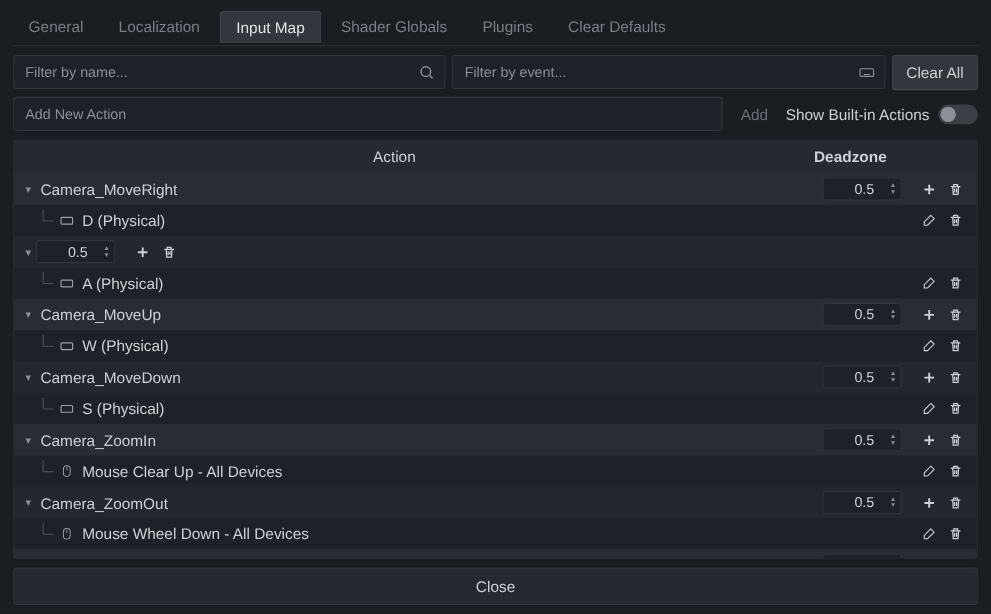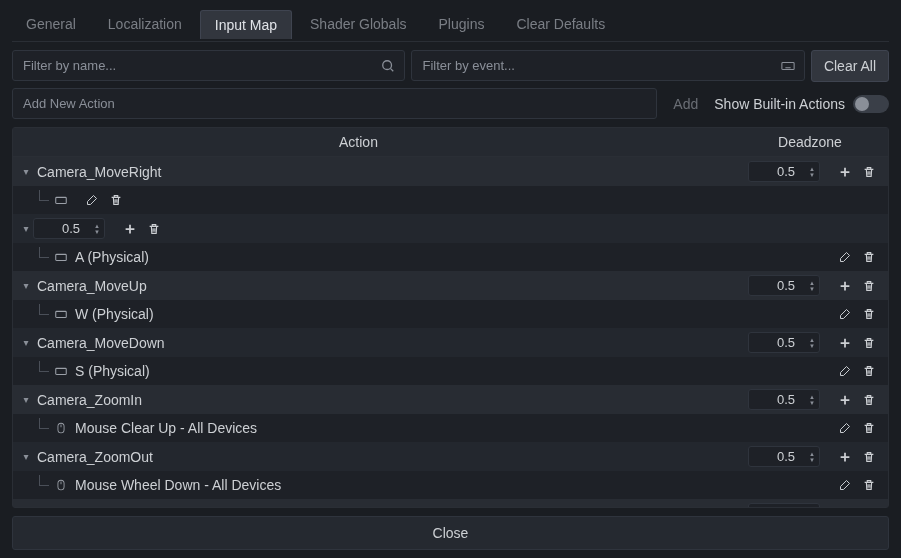--- a/index.html
+++ b/index.html
@@ -17,21 +17,21 @@
     .add-row { display: flex; gap: 6px; margin-top: 6px; align-items: center; }
     .add-row input { flex: 1; background: #1e2127; border: 1px solid #2f343d; border-radius: 3px; padding: 7px 10px; color: #cdd0d4; font-size: 13px; }
     .add-row input::placeholder { color: #8a8f98; }
     .add-btn { color: #6a6e75; padding: 7px 10px; font-size: 14px; }
     .show-builtin { display: flex; align-items: center; gap: 8px; font-size: 14px; }
     .toggle { width: 36px; height: 18px; background: #3a3f48; border-radius: 9px; position: relative; cursor: pointer; }
     .toggle::after { content: ''; position: absolute; left: 2px; top: 2px; width: 14px; height: 14px; background: #8a8f98; border-radius: 50%; }
     .table { margin-top: 8px; border: 1px solid #2a2e35; border-radius: 3px; background: #1e2127; }
     .table-header { display: flex; padding: 6px 8px; background: #252930; border-bottom: 1px solid #2a2e35; gap: 44px; }
     .th-action { flex: 1; text-align: center; font-size: 14px; }
-    .th-deadzone { width: 140px; text-align: center; font-size: 14px; }
+    .th-deadzone { width: 140px; font-size: 14px; font-weight: bold; }
     .table-body { max-height: 350px; overflow-y: auto; }
     .table-body::-webkit-scrollbar { width: 10px; }
     .table-body::-webkit-scrollbar-track { background: #1e2127; }
     .table-body::-webkit-scrollbar-thumb { background: #3a3f48; border-radius: 5px; }
     .action-row { display: flex; align-items: center; padding: 4px 6px; background: #282c33; }
     .action-row:nth-child(4n+3) { background: #23272e; }
     .event-row { display: flex; align-items: center; padding: 4px 6px 4px 22px; }
     .expand-icon { width: 14px; color: #8a8f98; font-size: 10px; cursor: pointer; display: flex; align-items: center; justify-content: center; }
     .action-name { flex: 1; padding: 2px 4px; font-size: 14px; }
     .event-icon { width: 16px; height: 16px; margin-right: 6px; display: flex; align-items: center; justify-content: center; color: #9ba0a8; }
@@ -118,20 +118,21 @@
     </div>
         </div>
         <div class="event-row">
       <span class="tree-branch"></span>
       <span class="event-icon">
             <svg width="14" height="14" viewBox="0 0 16 16" fill="none" stroke="currentColor" stroke-width="1.2">
               <rect x="2" y="5" width="12" height="7" rx="1"></rect>
               <path d="M5 8h0M8 8h0M11 8h0"></path>
             </svg>
           </span>
+      <span class="event-name">D (Physical)</span>
       <div class="row-actions">
         <span class="icon-btn">
               <svg width="12" height="14" viewBox="0 0 16 16" fill="none" stroke="currentColor" stroke-width="1.3">
                 <path d="M10 2l4 4-8 8H2v-4z"></path>
               </svg>
             </span>
         <span class="icon-btn">
               <svg width="14" height="14" viewBox="0 0 16 16" fill="none" stroke="currentColor" stroke-width="1.3">
                 <path d="M3 5h10M6 5V3h4v2M5 5l.5 8h5l.5-8M7 7v4M9 7v4"></path>
               </svg>

